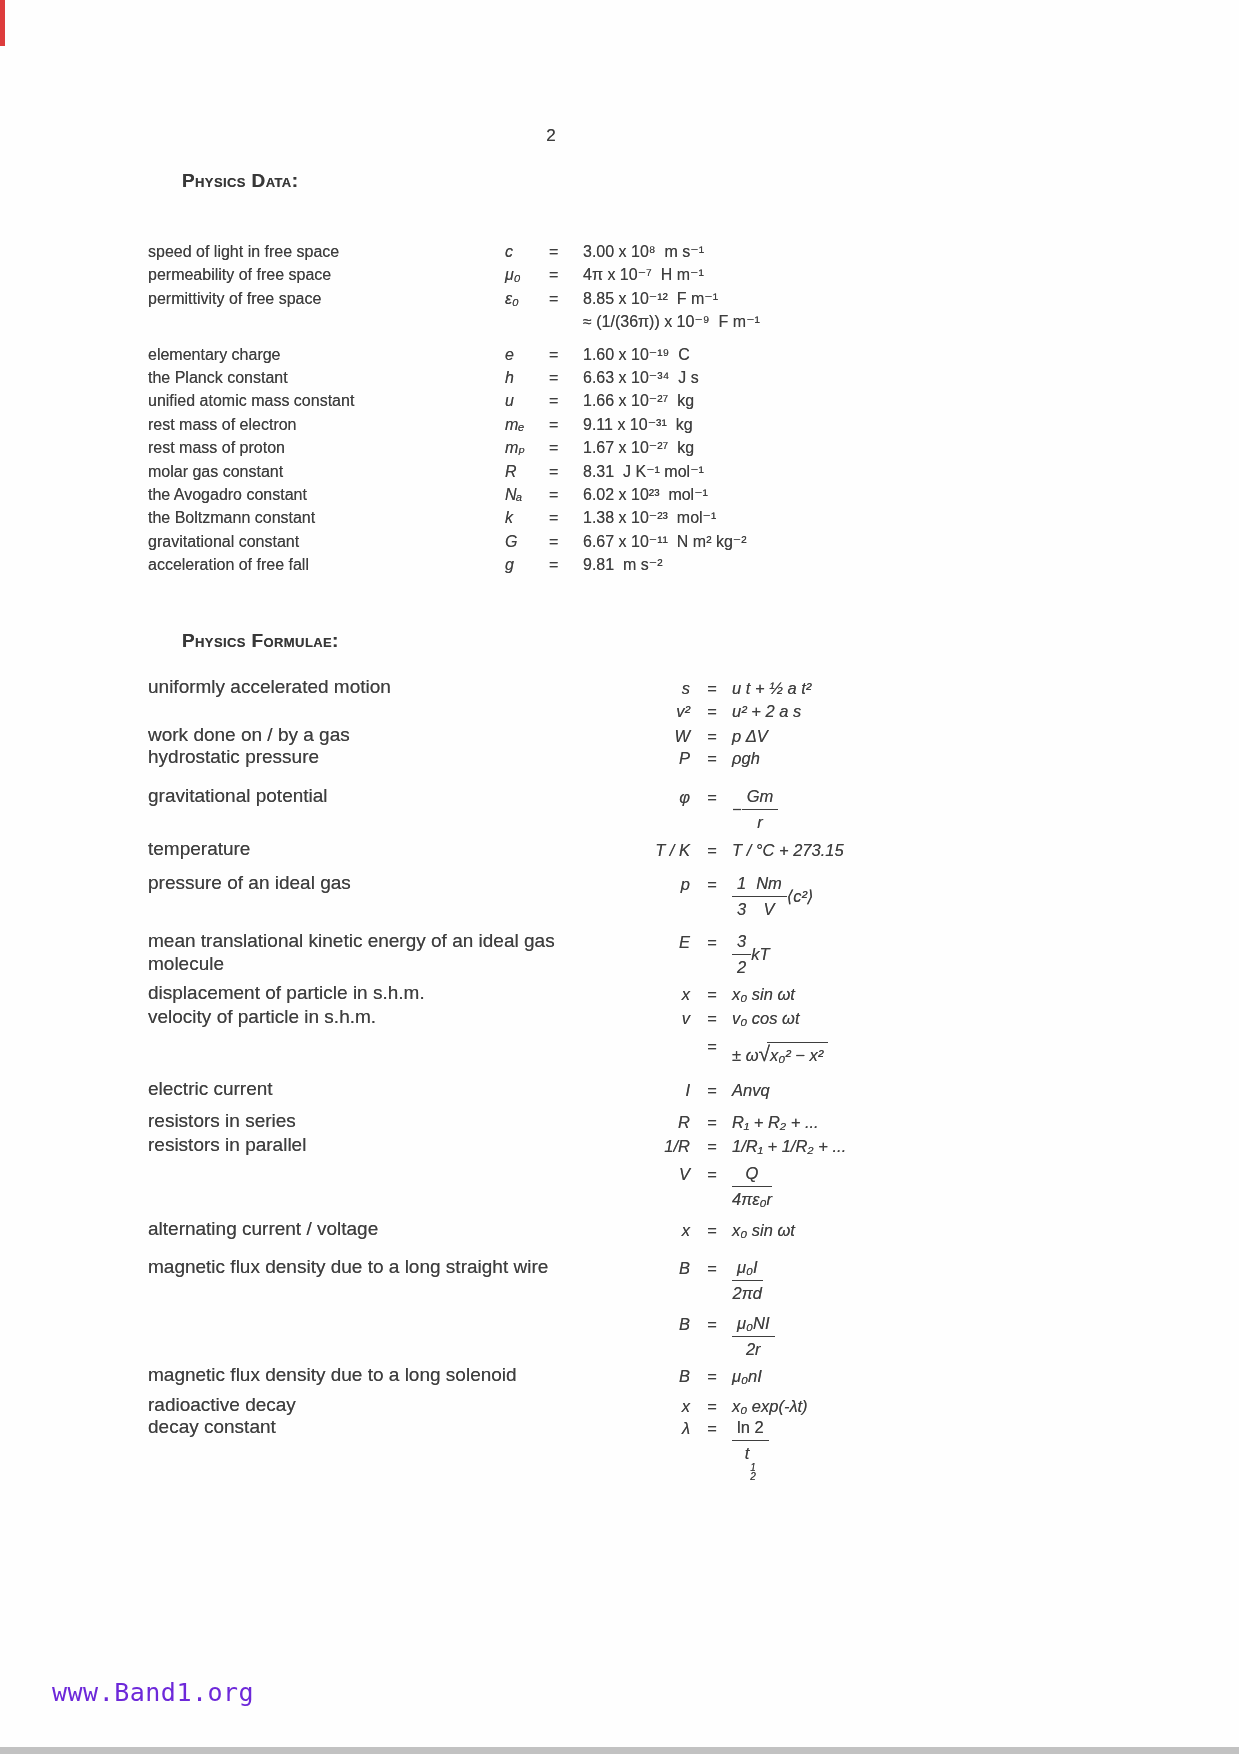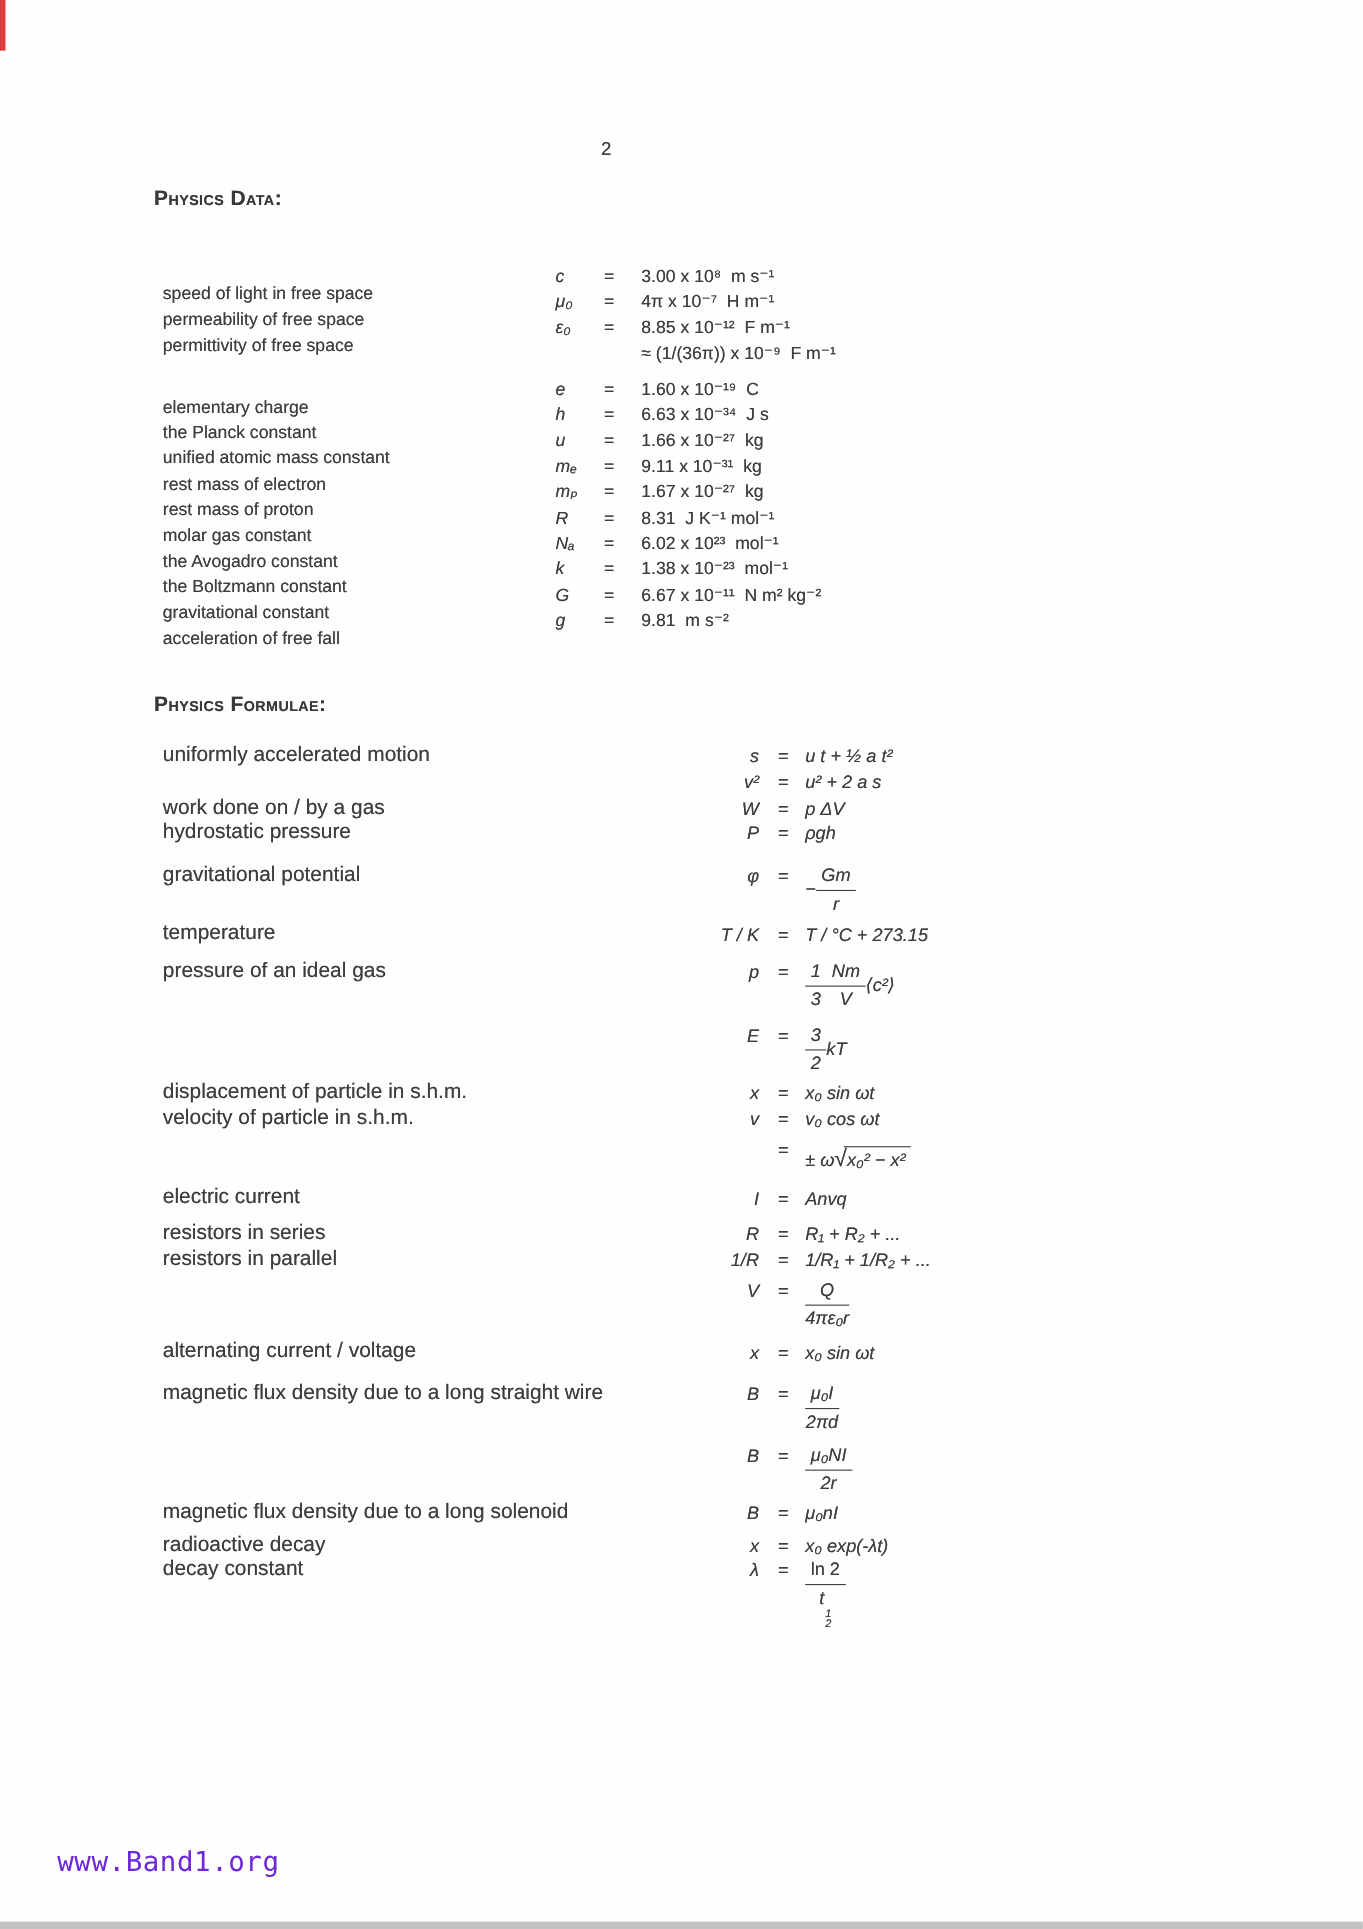--- a/index.html
+++ b/index.html
@@ -22,31 +22,32 @@
     width: 1102px; text-align: center;
     font-size: 17px;
   }
 
   .sec-heading {
     font-weight: bold;
     font-variant: small-caps;
     font-size: 19px;
     letter-spacing: 0.4px;
     color: #383838;
+    margin-left: 42px;
   }
   .data-heading { position: absolute; top: 170px; left: 140px; }
 
   
   .data-table {
     position: absolute; top: 240px; left: 140px;
     width: 990px; font-size: 16px;
   }
   .d-row { display: flex; height: 23.4px; line-height: 23.4px; }
   .d-row.gap { margin-top: 9px; }
-  .d-label { width: 365px; padding-left: 8px; margin-top: 16px; }
+  .d-label { width: 365px; padding-left: 8px; }
   .d-sym   { width: 44px; font-style: italic; }
   .d-eq    { width: 22px; }
   .d-val   { padding-left: 12px; white-space: pre; }
 
   
   .formulae {
     position: absolute; top: 630px; left: 140px;
     width: 1000px; height: 900px; font-size: 16.5px;
   }
   .form-heading { position: absolute; top: 0; left: 0; }
@@ -235,20 +236,21 @@
     </div>
 
     <div class="f-row" style="top:242px;height:50px">
       <span class="f-label">pressure of an ideal gas</span>
         <span class="f-sym">p</span>
         <span class="f-eq">=</span>
         <span class="f-expr"><span class="frac"><span class="num">1</span><span class="den">3</span></span><span class="frac"><span class="num">Nm</span><span class="den">V</span></span><span class="shift-mid">⟨c²⟩</span></span>
     </div>
 
     <div class="f-row" style="top:300px;height:50px">
+      <span class="f-label w-narrow">mean translational kinetic energy of an ideal gas molecule</span>
         <span class="f-sym">E</span>
         <span class="f-eq">=</span>
         <span class="f-expr"><span class="frac"><span class="num">3</span><span class="den">2</span></span><span class="shift-mid">kT</span></span>
     </div>
 
     <div class="f-row" style="top:352px">
       <span class="f-label">displacement of particle in s.h.m.</span>
         <span class="f-sym">x</span>
         <span class="f-eq">=</span>
         <span class="f-expr pre">x₀ sin ωt</span>

